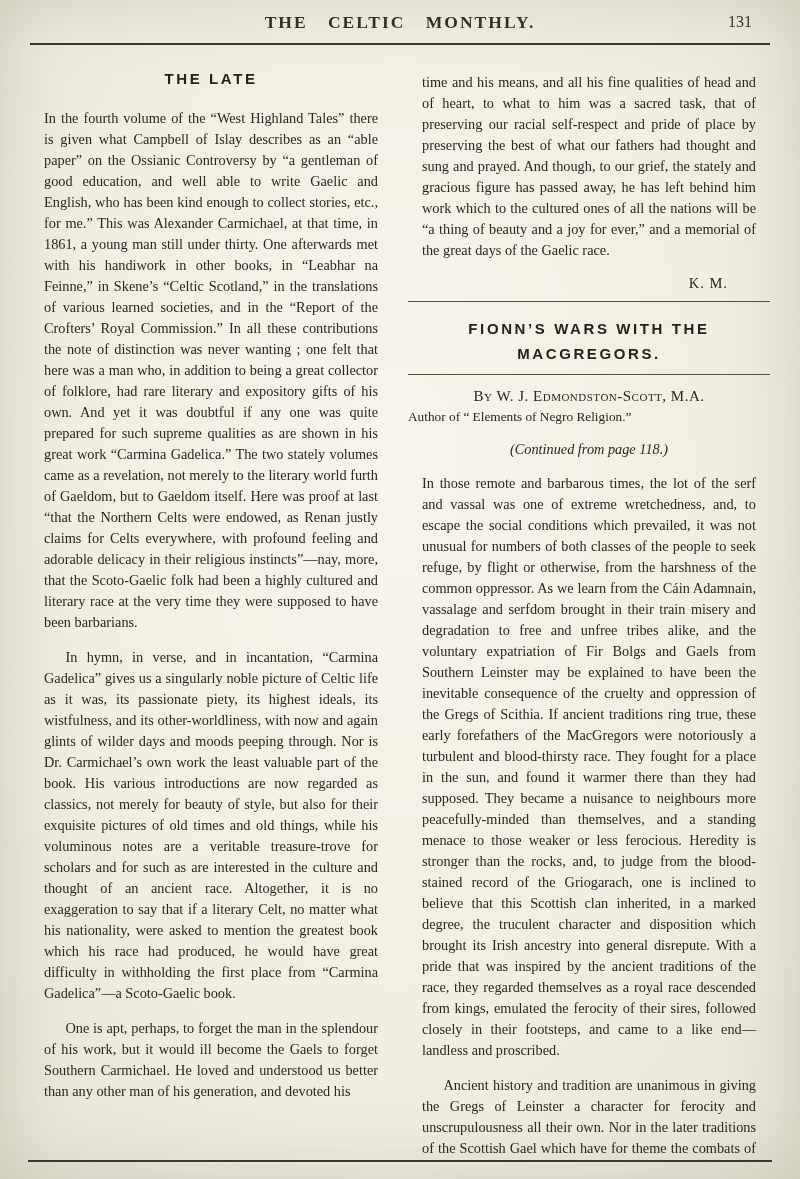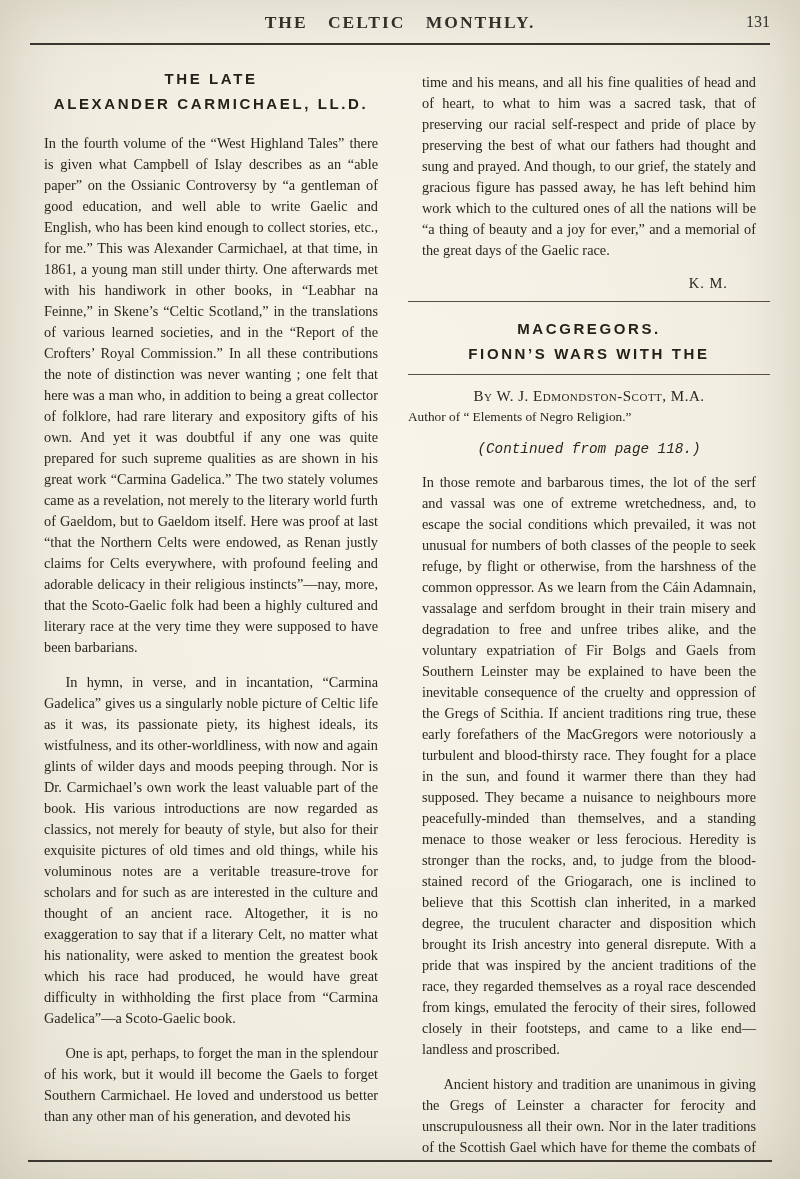--- a/index.html
+++ b/index.html
@@ -28,21 +28,21 @@
   .journal-title {
     display: inline-block;
     font-size: 17.5px;
     font-weight: bold;
     letter-spacing: 2px;
     word-spacing: 14px;
     color: #33302a;
   }
   .page-number {
     position: absolute;
-    right: 0;
+    right: 18px;
     top: 1px;
     font-size: 16px;
     color: #33302a;
   }
   .header-rule {
     border: none;
     border-top: 2px solid #3b372e;
     margin: 5px 0 0 0;
   }
   
@@ -105,21 +105,20 @@
   }
   .author-note {
     font-size: 13.3px;
     margin: 0 0 16px 0;
   }
   .continued-note {
     text-align: center;
     font-style: italic;
     font-size: 14.3px;
     margin: 0 0 15px 0;
-    font-family: Liberation Mono, monospace;
   }
   
   .footer-rule {
     position: absolute;
     left: 28px;
     right: 28px;
     bottom: 9px;
     border: none;
     border-top: 2px solid #3b372e;
   }
@@ -133,36 +132,35 @@
     <span class="journal-title">THE CELTIC MONTHLY.</span>
     <span class="page-number">131</span>
   </header>
   <hr class="header-rule">
 
   <main class="columns">
 
     <section class="column left">
       <h1 class="article-title">
         <span class="title-line">THE LATE</span>
-        <span class="title-line">ALEXANDER CARMICHAEL, LL.D.</span>
       </h1>
       <p class="body-para no-indent">In the fourth volume of the “West Highland Tales” there is given what Campbell of Islay describes as an “able paper” on the Ossianic Controversy by “a gentleman of good education, and well able to write Gaelic and English, who has been kind enough to collect stories, etc., for me.”  This was Alexander Carmichael, at that time, in 1861, a young man still under thirty.  One afterwards met with his handiwork in other books, in “Leabhar na Feinne,” in Skene’s “Celtic Scotland,” in the translations of various learned societies, and in the “Report of the Crofters’ Royal Commission.”  In all these contributions the note of distinction was never wanting ; one felt that here was a man who, in addition to being a great collector of folklore, had rare literary and expository gifts of his own.  And yet it was doubtful if any one was quite prepared for such supreme qualities as are shown in his great work “Carmina Gadelica.”  The two stately volumes came as a revelation, not merely to the literary world furth of Gaeldom, but to Gaeldom itself.  Here was proof at last “that the Northern Celts were endowed, as Renan justly claims for Celts everywhere, with profound feeling and adorable delicacy in their religious instincts”—nay, more, that the Scoto-Gaelic folk had been a highly cultured and literary race at the very time they were supposed to have been barbarians.</p>
       <p class="body-para">In hymn, in verse, and in incantation, “Carmina Gadelica” gives us a singularly noble picture of Celtic life as it was, its passionate piety, its highest ideals, its wistfulness, and its other-worldliness, with now and again glints of wilder days and moods peeping through.  Nor is Dr. Carmichael’s own work the least valuable part of the book.  His various introductions are now regarded as classics, not merely for beauty of style, but also for their exquisite pictures of old times and old things, while his voluminous notes are a veritable treasure-trove for scholars and for such as are interested in the culture and thought of an ancient race.  Altogether, it is no exaggeration to say that if a literary Celt, no matter what his nationality, were asked to mention the greatest book which his race had produced, he would have great difficulty in withholding the first place from “Carmina Gadelica”—a Scoto-Gaelic book.</p>
       <p class="body-para">One is apt, perhaps, to forget the man in the splendour of his work, but it would ill become the Gaels to forget Southern Carmichael. He loved and understood us better than any other man of his generation, and devoted his</p>
     </section>
 
     <section class="column right">
       <p class="body-para no-indent">time and his means, and all his fine qualities of head and of heart, to what to him was a sacred task, that of preserving our racial self-respect and pride of place by preserving the best of what our fathers had thought and sung and prayed.  And though, to our grief, the stately and gracious figure has passed away, he has left behind him work which to the cultured ones of all the nations will be “a thing of beauty and a joy for ever,” and a memorial of the great days of the Gaelic race.</p>
       <p class="signature">K. M.</p>
 
       <hr class="article-divider">
 
       <h1 class="article-title second">
+        <span class="title-line">FIONN’S WARS WITH THE</span>
         <span class="title-line">MACGREGORS.</span>
-        <span class="title-line">FIONN’S WARS WITH THE</span>
       </h1>
       <hr class="title-rule">
 
       <p class="byline">By W. J. Edmondston-Scott, M.A.</p>
       <p class="author-note">Author of “ Elements of Negro Religion.”</p>
       <p class="continued-note">(Continued from page 118.)</p>
 
       <p class="body-para no-indent">In those remote and barbarous times, the lot of the serf and vassal was one of extreme wretchedness, and, to escape the social conditions which prevailed, it was not unusual for numbers of both classes of the people to seek refuge, by flight or otherwise, from the harshness of the common oppressor.  As we learn from the Cáin Adamnain, vassalage and serfdom brought in their train misery and degradation to free and unfree tribes alike, and the voluntary expatriation of Fir Bolgs and Gaels from Southern Leinster may be explained to have been the inevitable consequence of the cruelty and oppression of the Gregs of Scithia.  If ancient traditions ring true, these early forefathers of the MacGregors were notoriously a turbulent and blood-thirsty race.  They fought for a place in the sun, and found it warmer there than they had supposed.  They became a nuisance to neighbours more peacefully-minded than themselves, and a standing menace to those weaker or less ferocious.  Heredity is stronger than the rocks, and, to judge from the blood-stained record of the Griogarach, one is inclined to believe that this Scottish clan inherited, in a marked degree, the truculent character and disposition which brought its Irish ancestry into general disrepute.  With a pride that was inspired by the ancient traditions of the race, they regarded themselves as a royal race descended from kings, emulated the ferocity of their sires, followed closely in their footsteps, and came to a like end—landless and proscribed.</p>
       <p class="body-para">Ancient history and tradition are unanimous in giving the Gregs of Leinster a character for ferocity and unscrupulousness all their own.  Nor in the later traditions of the Scottish Gael which have for theme the combats of the yellow-haired Fionn (Fionn àluinn fhalt-bhuidhe)</p>
     </section>

